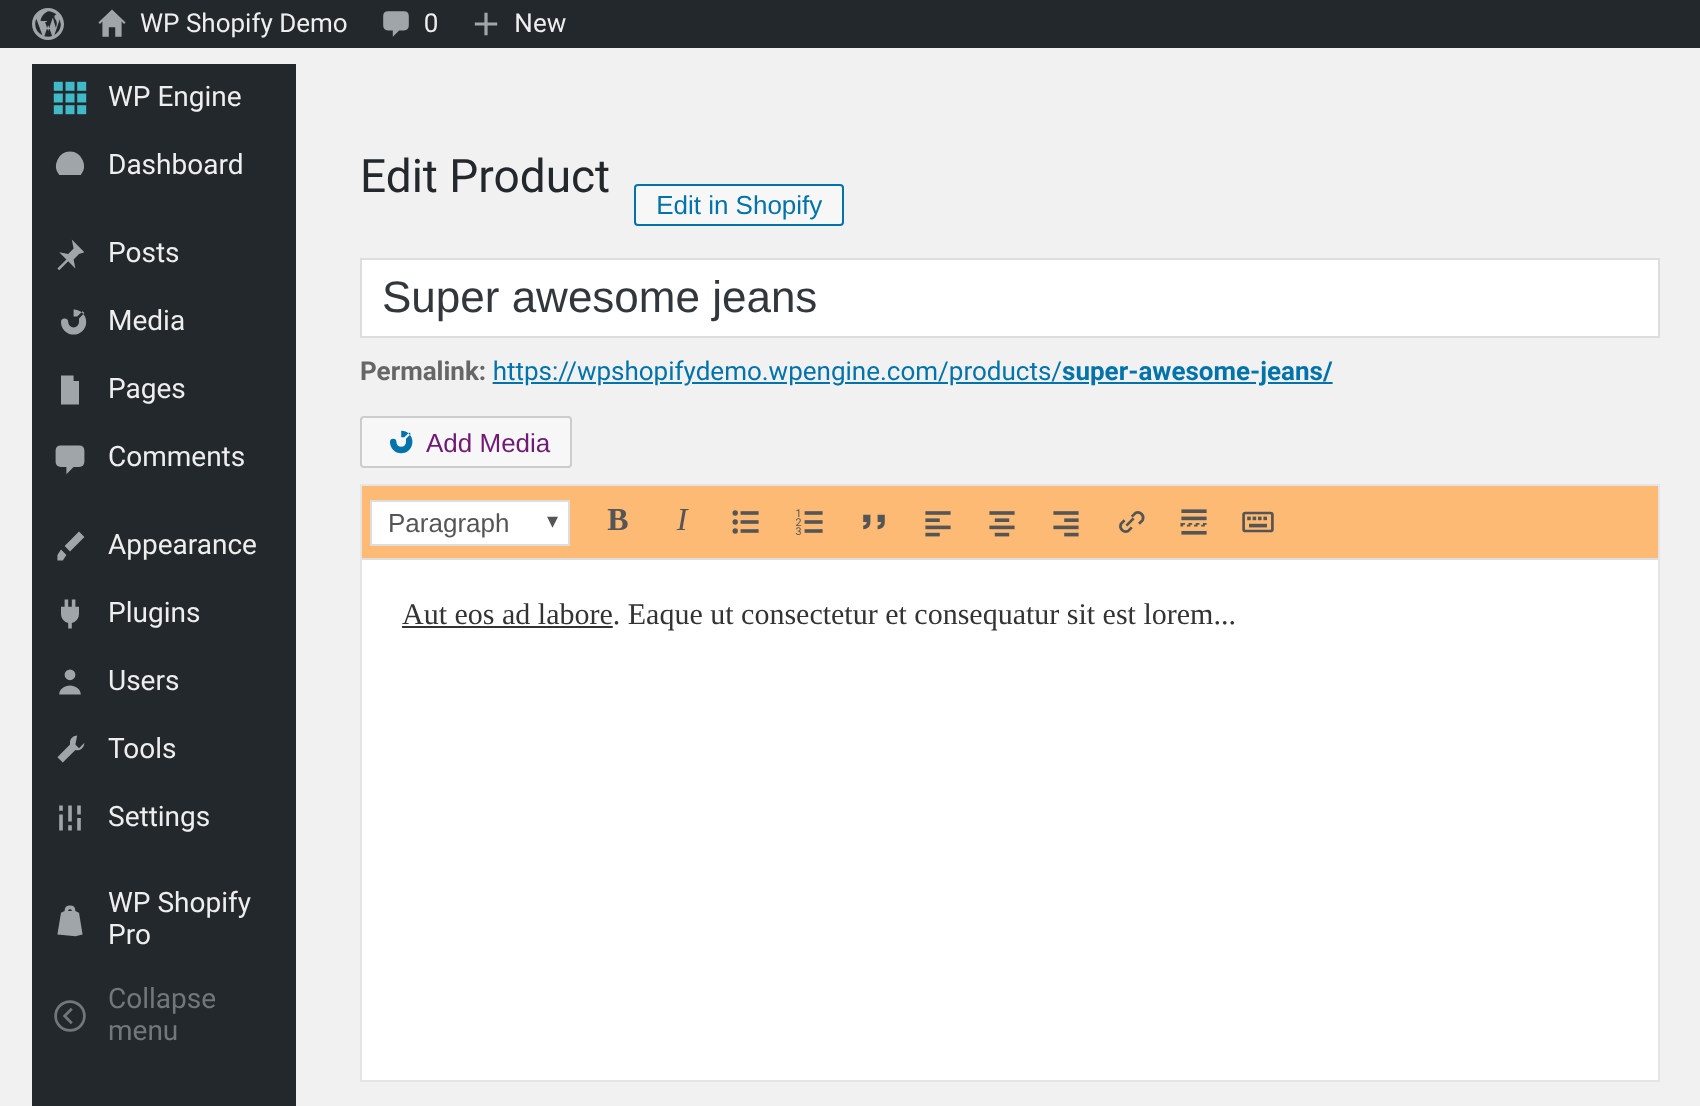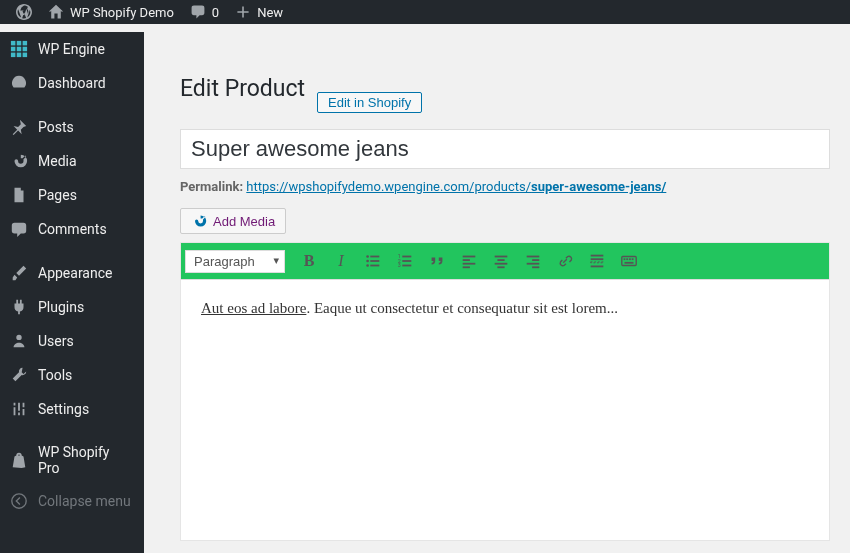--- a/index.html
+++ b/index.html
@@ -5,21 +5,21 @@
 * { box-sizing: border-box; margin: 0; padding: 0; }
 body { font-family: -apple-system, BlinkMacSystemFont, "Segoe UI", Roboto, sans-serif; font-size: 13px; color: #444; background: #f1f1f1; width: 850px; height: 553px; overflow: hidden; }
 
 
 .admin-bar { background: #23282d; color: #eee; height: 24px; display: flex; align-items: center; padding: 0 8px; font-size: 13px; }
 .admin-bar .item { display: flex; align-items: center; padding: 0 8px; height: 32px; cursor: pointer; color: #eee; }
 .admin-bar .item svg { fill: #a0a5aa; }
 .admin-bar span.lbl { margin-left: 6px; }
 
 
-.sidebar { position: absolute; top: 32px; left: 0; bottom: 0; width: 144px; background: #23282d; color: #eee; }
+.sidebar { position: absolute; top: 32px; left: 16px; bottom: 0; width: 132px; background: #23282d; color: #eee; }
 .side-item { display: flex; align-items: center; padding: 8px 10px; color: #eee; cursor: pointer; font-size: 14px; }
 .side-item svg { fill: #a0a5aa; flex-shrink: 0; }
 .side-item .lbl { margin-left: 10px; }
 .side-item.muted { color: #72777c; }
 .side-item.muted svg { fill: #72777c; }
 .side-sep { height: 10px; }
 
 
 .main { position: absolute; top: 32px; left: 160px; right: 0; bottom: 0; background: #f1f1f1; padding: 0; }
 .wrap { padding: 18px 20px; }
@@ -31,21 +31,21 @@
 
 .permalink-row { margin: 10px 0 14px 0; font-size: 13px; color: #666; }
 .permalink-row a { color: #0073aa; text-decoration: underline; }
 .permalink-row .slug { font-weight: 700; }
 
 .add-media-btn { display: inline-flex; align-items: center; border: 1px solid #ccc; background: #f7f7f7; padding: 4px 10px; font-size: 13px; color: #701a75; cursor: pointer; border-radius: 2px; margin-bottom: 8px; }
 .add-media-btn svg { fill: #0073aa; margin-right: 6px; }
 
 
 .editor { border: 1px solid #e5e5e5; background: #fff; }
-.toolbar { display: flex; align-items: center; border-bottom: 1px solid #ddd; background: #22c55e; padding: 4px; gap: 4px; }
+.toolbar { display: flex; align-items: center; border-bottom: 1px solid #ddd; background: #fdba74; padding: 4px; gap: 4px; }
 .format-select { border: 1px solid #ddd; background: #fff; color: #555; font-size: 13px; padding: 3px 22px 3px 8px; appearance: none; position: relative; min-width: 100px; }
 .select-wrap { position: relative; display: inline-block; margin-right: 6px; }
 .select-wrap::after { content: "▾"; position: absolute; right: 6px; top: 4px; font-size: 11px; color: #555; pointer-events: none; }
 .tool-btn { width: 28px; height: 28px; display: flex; align-items: center; justify-content: center; cursor: pointer; color: #555; }
 .tool-btn svg { fill: #555; }
 .tool-btn .bold { font-weight: 700; font-family: Georgia, serif; font-size: 16px; }
 .tool-btn .italic { font-style: italic; font-family: Georgia, serif; font-size: 16px; }
 .editor-body { padding: 20px; min-height: 260px; font-family: Georgia, serif; font-size: 15px; color: #333; }
 .editor-body .underlined { text-decoration: underline; }
 </style>

